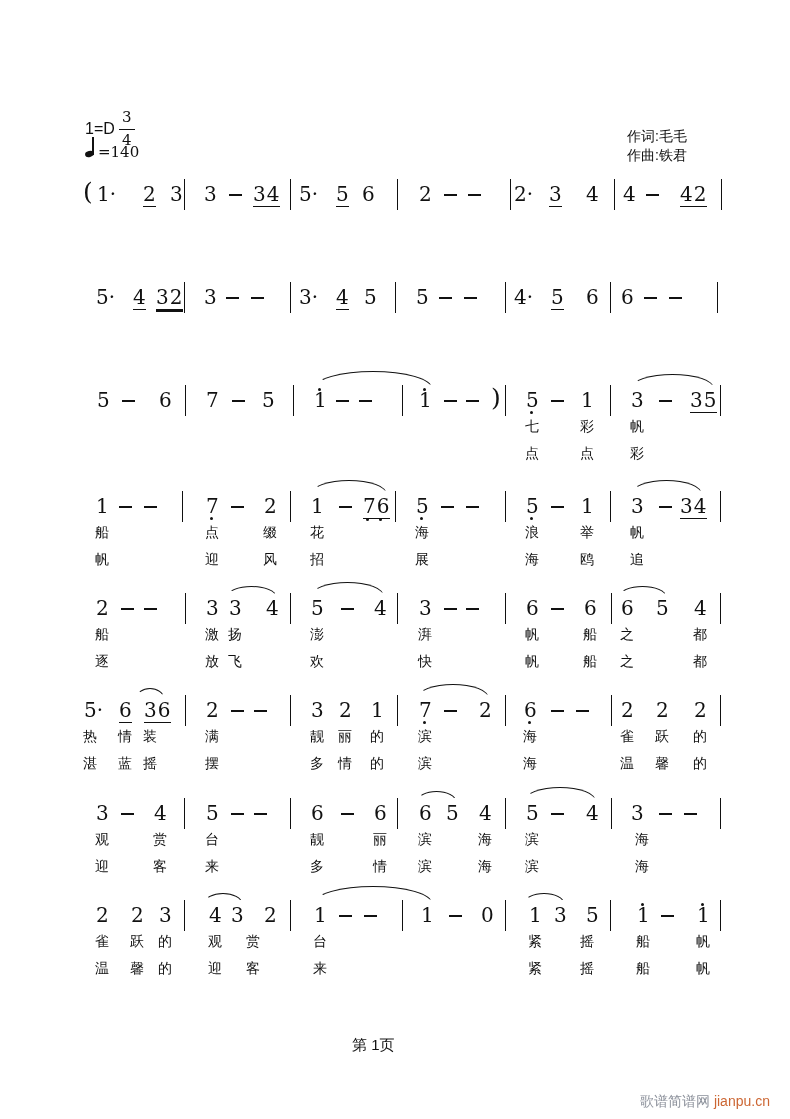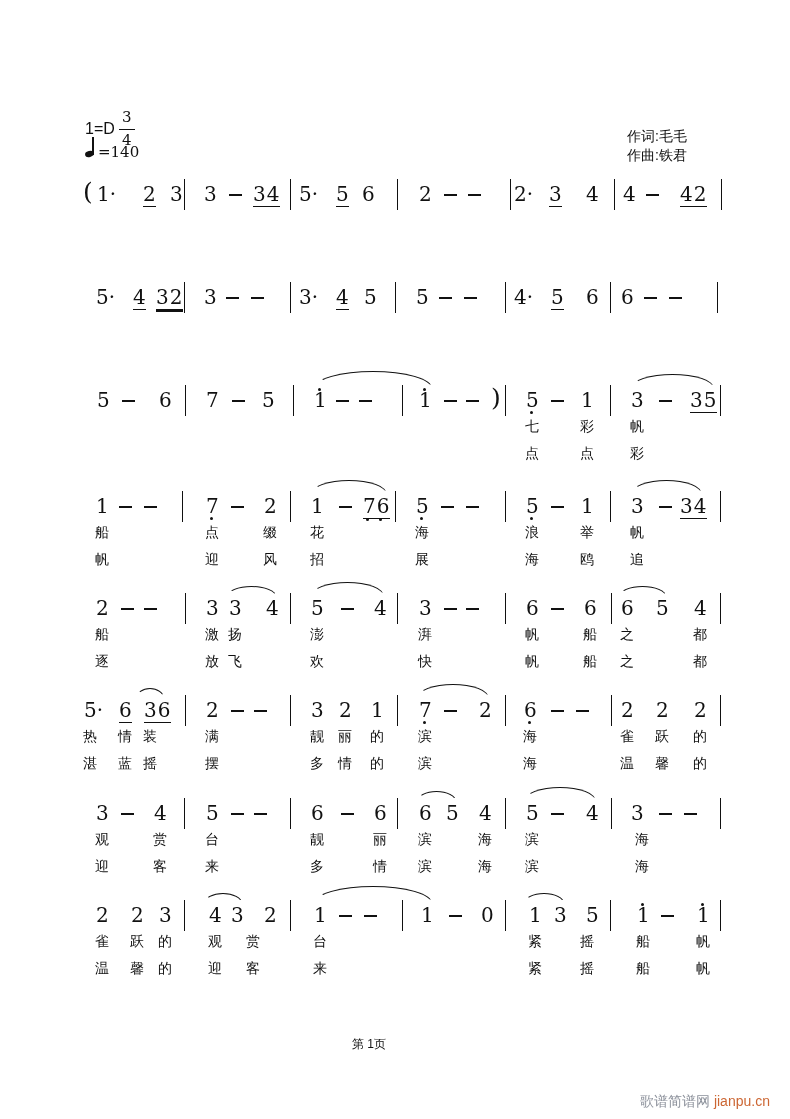--- a/index.html
+++ b/index.html
@@ -24,21 +24,21 @@
   .note.u{border-bottom:1px solid #111;padding-bottom:1px;}
   .note.uu{border-bottom:1px solid #111;padding-bottom:1px;box-shadow:0 2px 0 0 #111;}
   .note.pair{letter-spacing:1px;}
   .bar{position:absolute;width:1px;height:31px;background:#111;}
   .dash{position:absolute;width:13px;height:2px;background:#111;}
   .paren{position:absolute;font-family:"DejaVu Serif",serif;font-size:25px;line-height:26px;color:#111;}
   .odot{position:absolute;width:3px;height:3px;border-radius:50%;background:#111;}
   .slur{position:absolute;border:1px solid transparent;border-top:1.2px solid #111;
         border-radius:50% 50% 0 0 / 100% 100% 0 0;}
   .lyric{position:absolute;font-size:14px;line-height:16px;color:#111;}
-  .pagenum{position:absolute;left:352px;top:1036px;font-size:12px;color:#111;}
+  .pagenum{position:absolute;left:352px;top:1036px;font-size:15px;color:#111;}
   .watermark{position:absolute;left:640px;top:1093px;font-size:14px;}
   .wm-site{color:#8b909a;}
   .wm-link{color:#cc6633;text-decoration:none;}
 </style>
 </head>
 <body>
 
 <div class="page">
   <div class="credit credit1">作词:毛毛</div>
   <div class="credit credit2">作曲:铁君</div>

